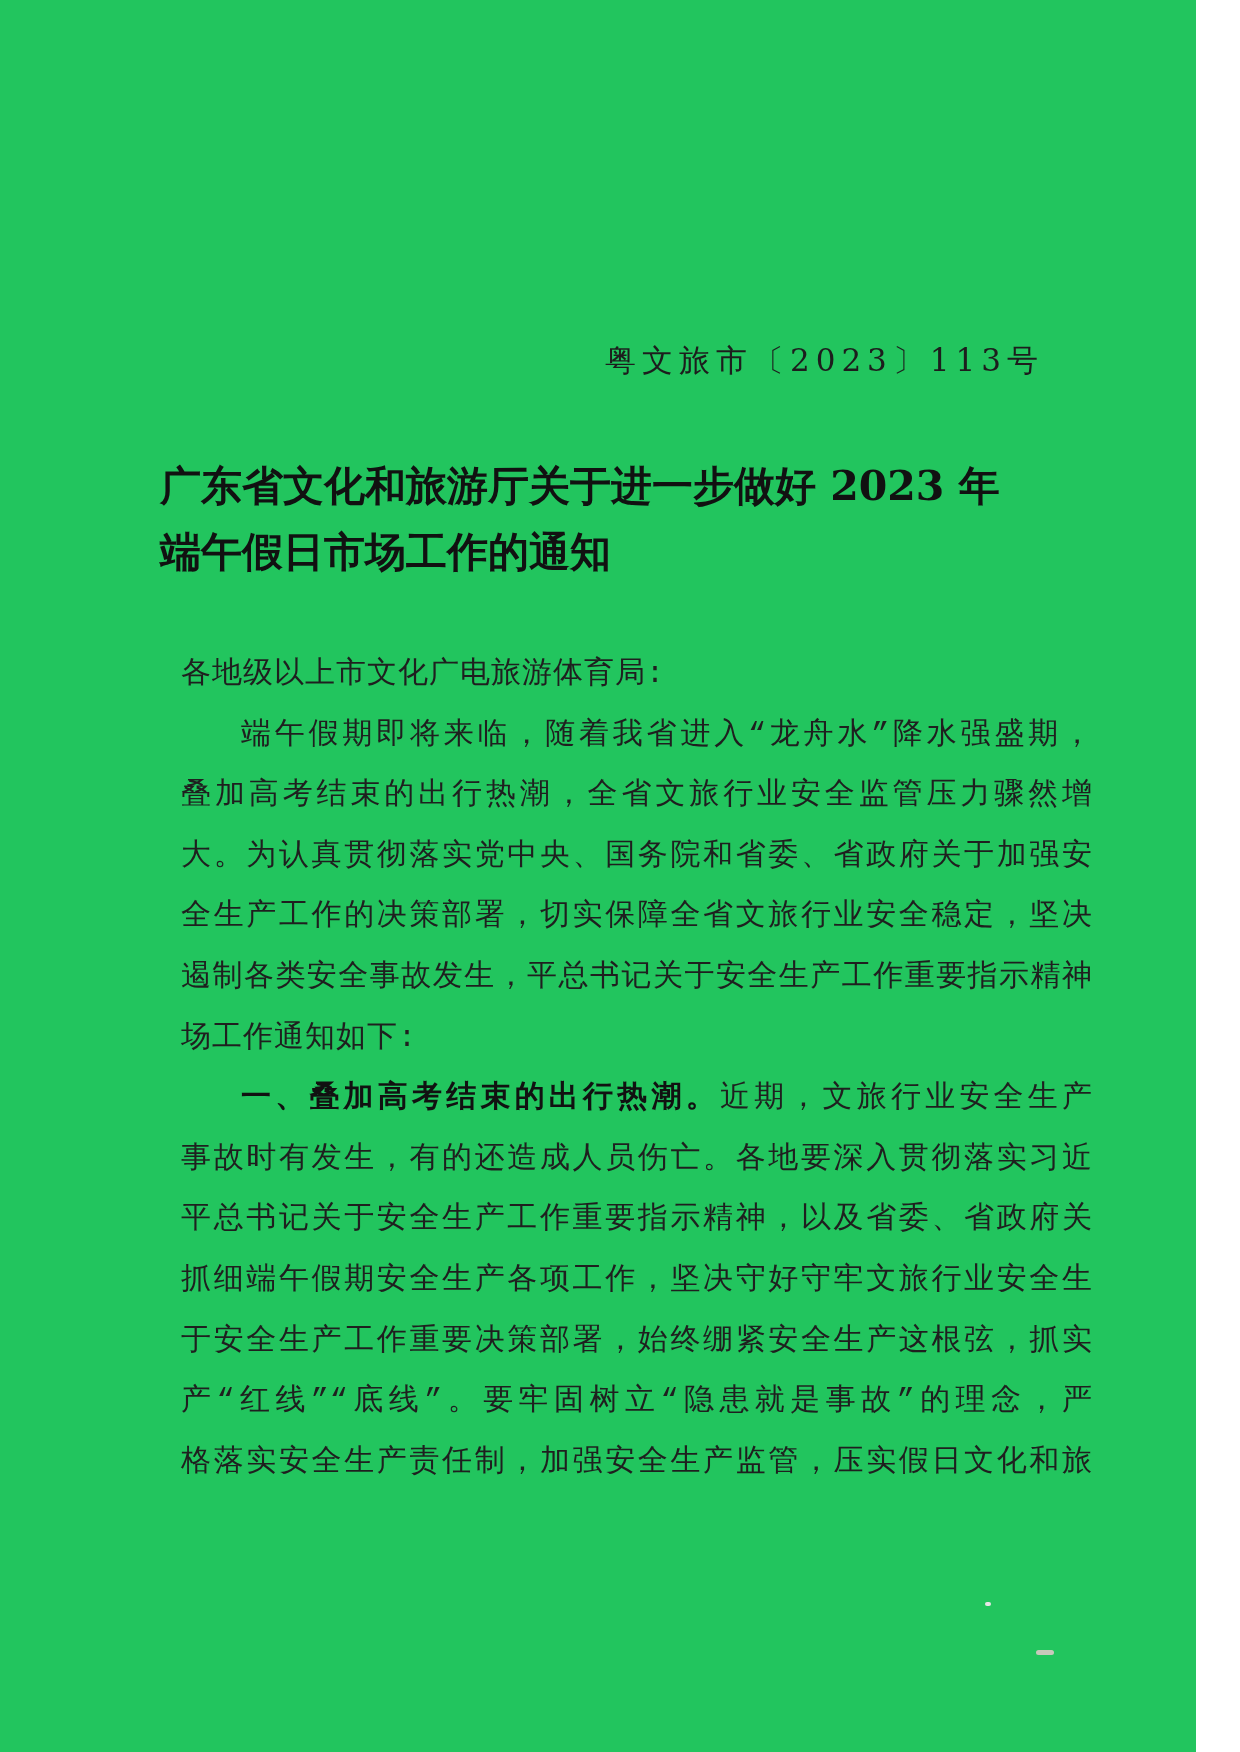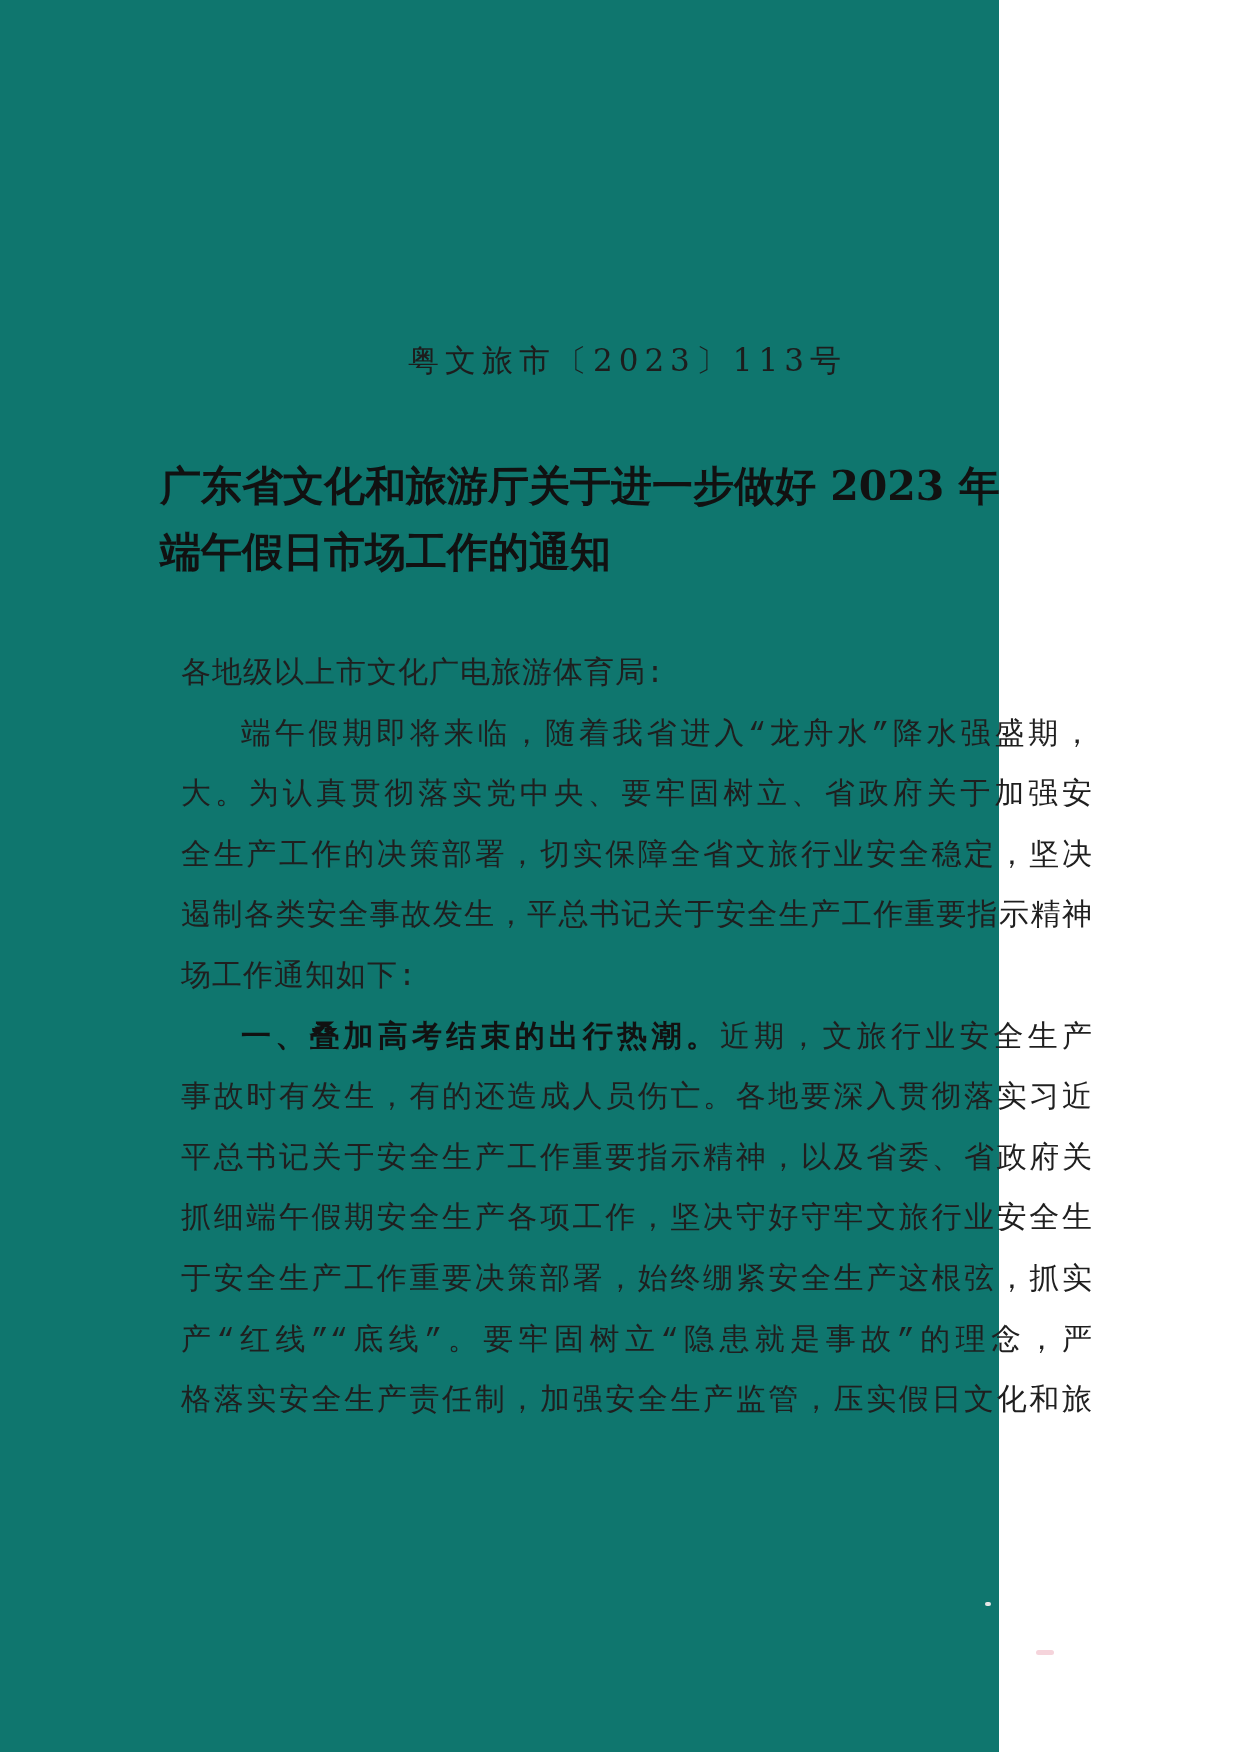--- a/index.html
+++ b/index.html
@@ -10,23 +10,23 @@
     body {
       width: 1240px;
       height: 1752px;
       position: relative;
       overflow: hidden;
       color: #1a1a1a;
     }
     .page {
       position: absolute;
       left: 0; top: 0;
-      width: 999px;
+      width: 1196px;
       height: 1752px;
-      background: #0f766e;
+      background: #22c55e;
     }
     .doc-number {
       position: absolute;
       top: 336px;
       right: 152px;
       font-family: "DejaVu Serif", "Liberation Serif", serif;
       font-size: 31px;
       letter-spacing: 6px;
       line-height: 48px;
       color: #1d1d1d;
@@ -105,21 +105,22 @@
 
   <div class="title">
     <span class="line">广东省文化和旅游厅关于进一步做好 2023 年</span>
     <span class="line">端午假日市场工作的通知</span>
   </div>
 
   <div class="body-text">
     <div class="line-row last">各地级以上市文化广电旅游体育局:</div>
 
     <div class="line-row indent">端午假期即将来临，随着我省进入“龙舟水”降水强盛期，</div>
-    <div class="line-row">大。为认真贯彻落实党中央、要牢固树立、省政府关于加强安</div>
+    <div class="line-row">叠加高考结束的出行热潮，全省文旅行业安全监管压力骤然增</div>
+    <div class="line-row">大。为认真贯彻落实党中央、国务院和省委、省政府关于加强安</div>
     <div class="line-row">全生产工作的决策部署，切实保障全省文旅行业安全稳定，坚决</div>
     <div class="line-row">遏制各类安全事故发生，平总书记关于安全生产工作重要指示精神</div>
     <div class="line-row last">场工作通知如下:</div>
 
     <div class="line-row indent"><span class="strong">一、叠加高考结束的出行热潮。</span><span>近期，文旅行业安全生产</span></div>
     <div class="line-row">事故时有发生，有的还造成人员伤亡。各地要深入贯彻落实习近</div>
     <div class="line-row">平总书记关于安全生产工作重要指示精神，以及省委、省政府关</div>
     <div class="line-row">抓细端午假期安全生产各项工作，坚决守好守牢文旅行业安全生</div>
     <div class="line-row">于安全生产工作重要决策部署，始终绷紧安全生产这根弦，抓实</div>
     <div class="line-row">产“红线”“底线”。要牢固树立“隐患就是事故”的理念，严</div>

